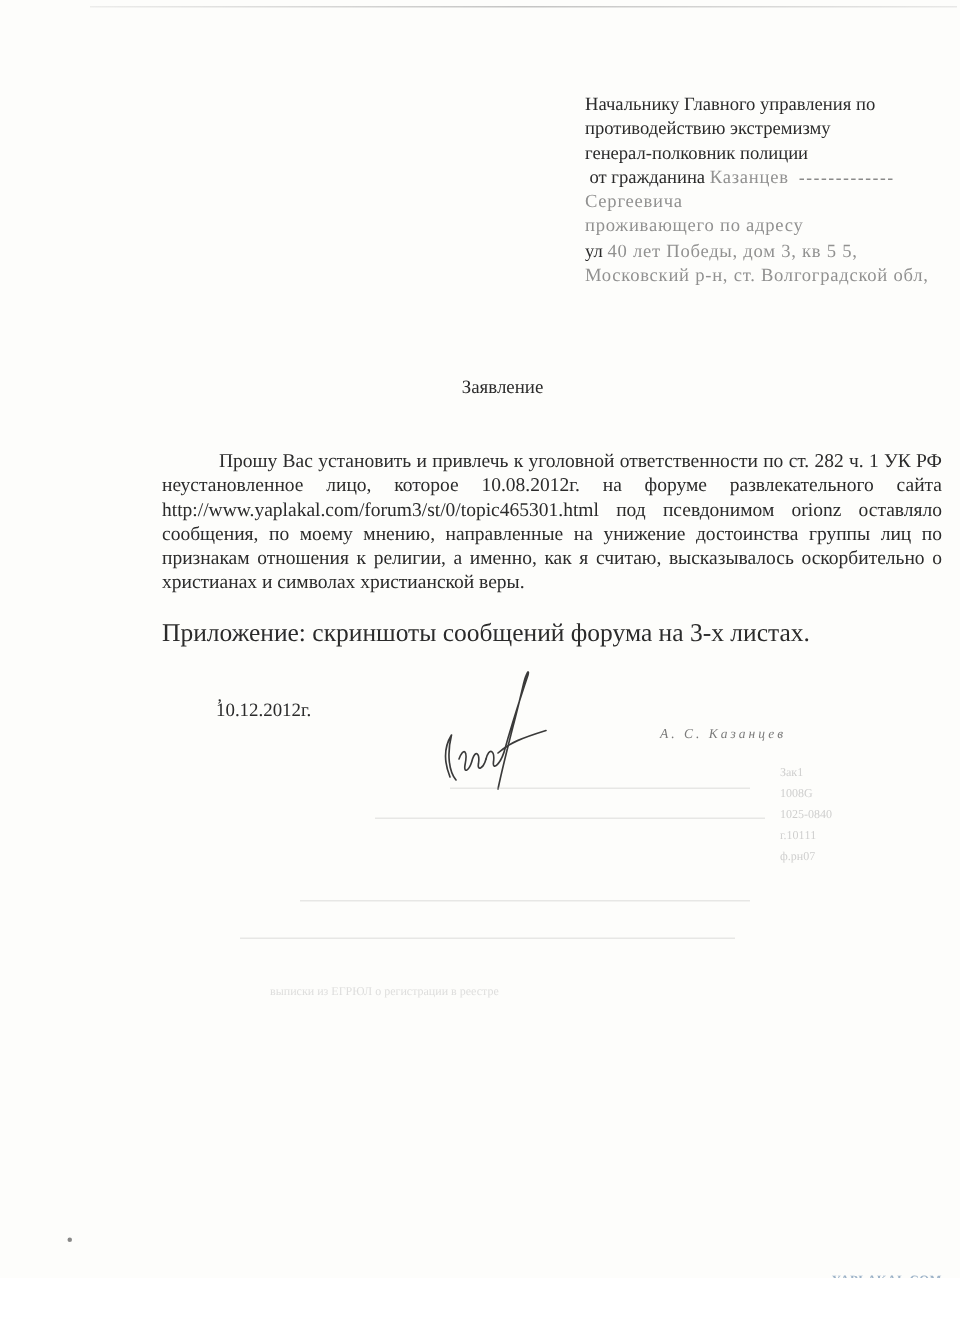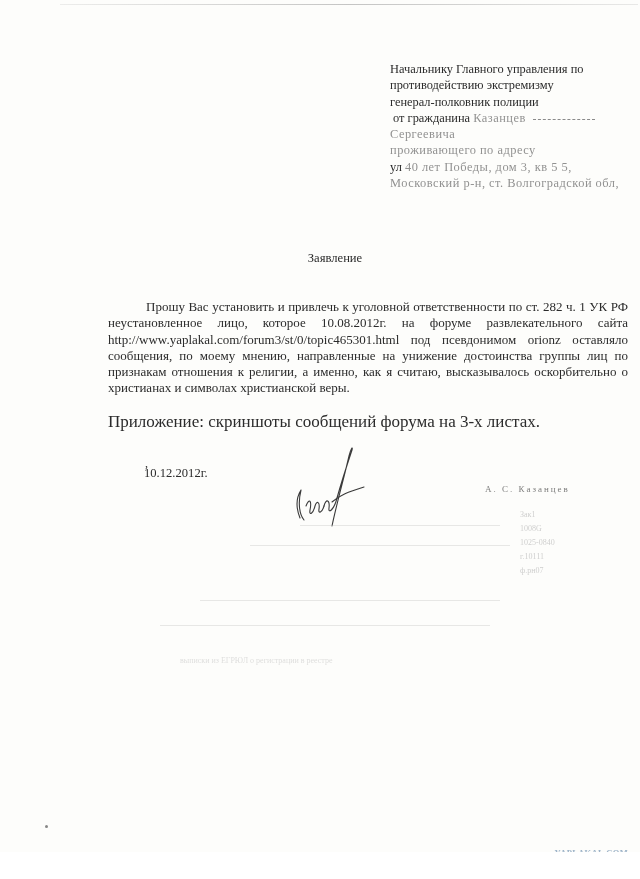--- a/index.html
+++ b/index.html
@@ -104,22 +104,22 @@
     width: 110px;
     height: 100px;
   }
   .signer-name {
     position: absolute;
     left: 440px;
     top: 484px;
     font-size: 9px;
     color: #5a5a5a;
     letter-spacing: 2px;
+    font-style: italic;
     opacity: 0.8;
-    margin-left: 45px;
   }
   .bleed {
     position: absolute;
     color: #b8b8b8;
     opacity: 0.45;
     font-size: 8px;
     white-space: nowrap;
   }
   .bleed-table {
     position: absolute;

